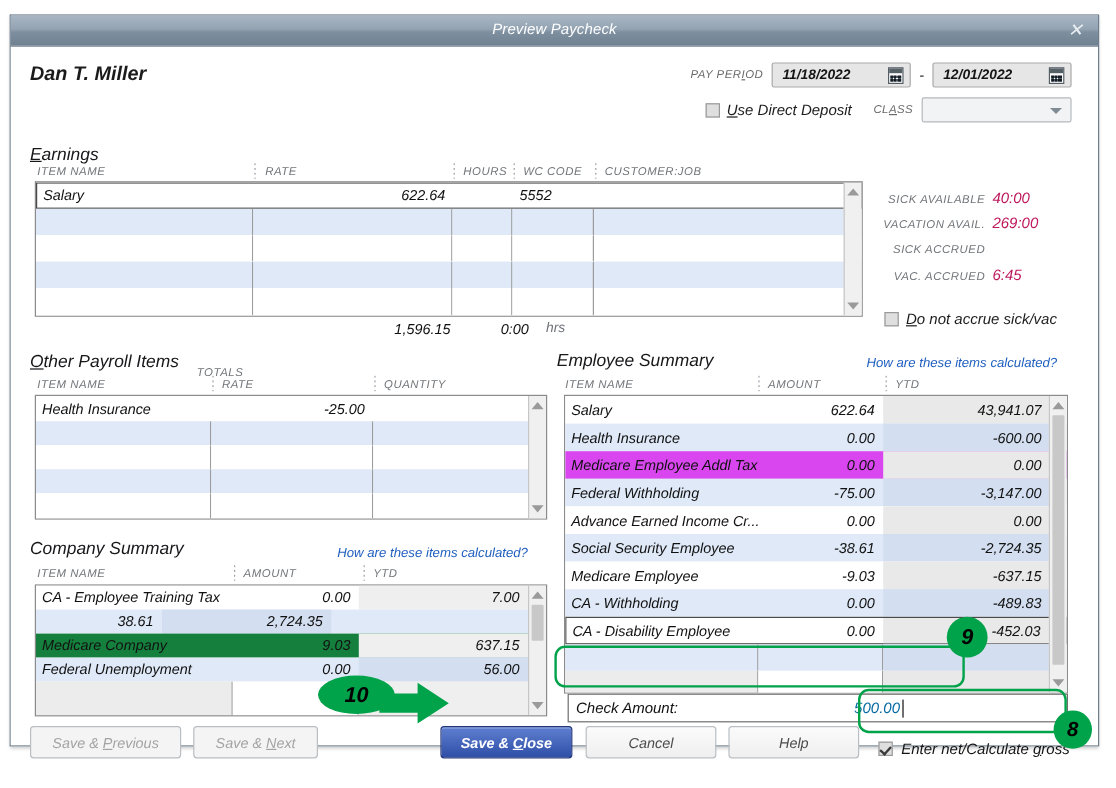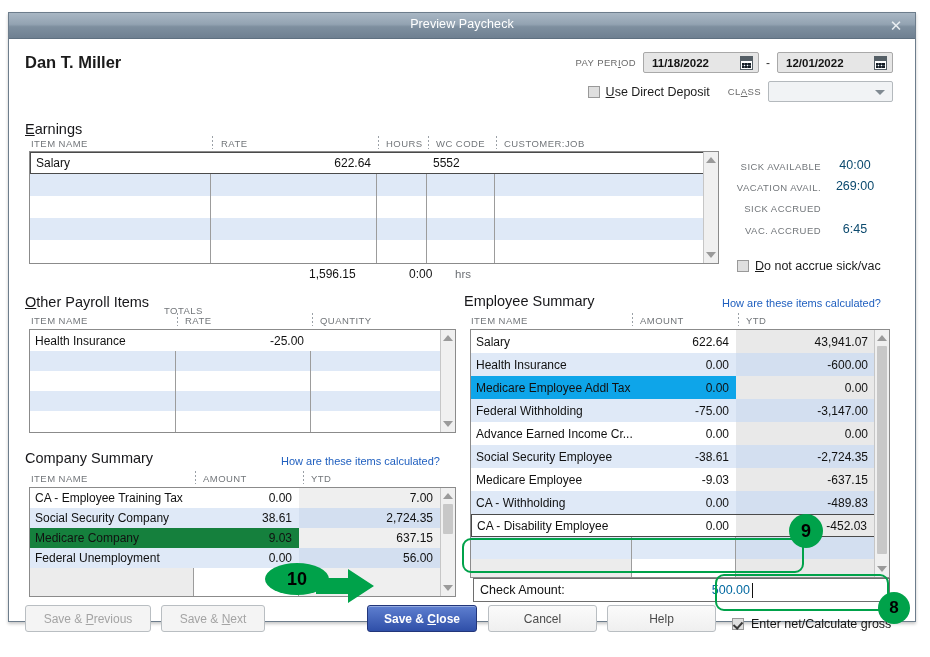--- a/index.html
+++ b/index.html
@@ -6,20 +6,21 @@
     margin: 0; padding: 0;
     width: 930px; height: 657px;
     background: #ffffff;
     font-family: "Liberation Sans", sans-serif;
     overflow: hidden;
   }
   .screen {
     position: relative;
     width: 930px; height: 648px;
     background: #ffffff;
+    font-style: italic;
   }
 
   
   .window {
     position: absolute;
     left: 8px; top: 12px;
     width: 908px; height: 610px;
     border: 1px solid #6d7d8c;
     background: #ffffff;
     box-shadow: 0 2px 3px rgba(0,0,0,0.22);
@@ -257,38 +258,38 @@
   .totals-lbl {
     position: absolute;
     font-size: 9.5px;
     color: #72767a;
     letter-spacing: .45px;
   }
   .totals-val {
     position: absolute;
     font-size: 12px;
     color: #111;
-    text-align: left;
+    text-align: center;
   }
   .hrs-suffix { color: #6c7075; font-size: 11.5px; }
 
   
   .stat-lbl {
     position: absolute;
     font-size: 9.5px;
     color: #72767a;
     letter-spacing: .45px;
     text-transform: uppercase;
     text-align: right;
   }
   .stat-val {
     position: absolute;
     font-size: 12.5px;
-    color: #0c4a6e;
-    text-align: center;
+    color: #be185d;
+    text-align: left;
   }
   .accrue-row {
     position: absolute;
     left: 722px; top: 220px;
     display: flex; align-items: center;
   }
   .accrue-row span {
     font-size: 12.5px; color: #1c1c1c; margin-left: 6px;
   }
   .accrue-row span u { text-decoration: underline; }
@@ -591,21 +592,20 @@
       <div class="coldiv" style="left:294px; top:432px; height:13px;"></div>
       <div class="colhdr" style="left:302px; top:434px;">YTD</div>
 
       <div class="grid" style="left:20px; top:448px; width:427px; height:110px;">
         <div class="grow" style="height:20px; background:#ffffff;">
           <div class="gcell l" style="width:164px;">CA - Employee Training Tax</div>
           <div class="gcell r" style="width:105px;">0.00</div>
           <div class="gcell r" style="width:141px; background:#efefef;">7.00</div>
         </div>
         <div class="grow" style="height:20px; background:#dfe9f7;">
-          <div class="gcell l" style="width:164px;">Social Security Company</div>
           <div class="gcell r" style="width:105px;">38.61</div>
           <div class="gcell r" style="width:141px; background:#d3dff0;">2,724.35</div>
         </div>
         <div class="grow" style="height:20px; background:#15803d;">
           <div class="gcell l" style="width:164px;">Medicare Company</div>
           <div class="gcell r" style="width:105px;">9.03</div>
           <div class="gcell r" style="width:141px; background:#efefef;">637.15</div>
         </div>
         <div class="grow" style="height:20px; background:#dfe9f7;">
           <div class="gcell l" style="width:164px;">Federal Unemployment</div>
@@ -646,21 +646,21 @@
         <div class="grow" style="height:23px; background:#ffffff;">
           <div class="gcell l" style="width:161px;">Salary</div>
           <div class="gcell r" style="width:104px;">622.64</div>
           <div class="gcell r" style="width:139px; background:#e9e9e9;">43,941.07</div>
         </div>
         <div class="grow" style="height:23px; background:#dfe9f7;">
           <div class="gcell l" style="width:161px;">Health Insurance</div>
           <div class="gcell r" style="width:104px;">0.00</div>
           <div class="gcell r" style="width:139px; background:#d3dff0;">-600.00</div>
         </div>
-        <div class="grow" style="height:23px; background:#0ea5e9;">
+        <div class="grow" style="height:23px; background:#d946ef;">
           <div class="gcell l" style="width:161px;">Medicare Employee Addl Tax</div>
           <div class="gcell r" style="width:104px;">0.00</div>
           <div class="gcell r" style="width:139px; background:#e9e9e9;">0.00</div>
         </div>
         <div class="grow" style="height:23px; background:#dfe9f7;">
           <div class="gcell l" style="width:161px;">Federal Withholding</div>
           <div class="gcell r" style="width:104px;">-75.00</div>
           <div class="gcell r" style="width:139px; background:#d3dff0;">-3,147.00</div>
         </div>
         <div class="grow" style="height:23px; background:#ffffff;">

